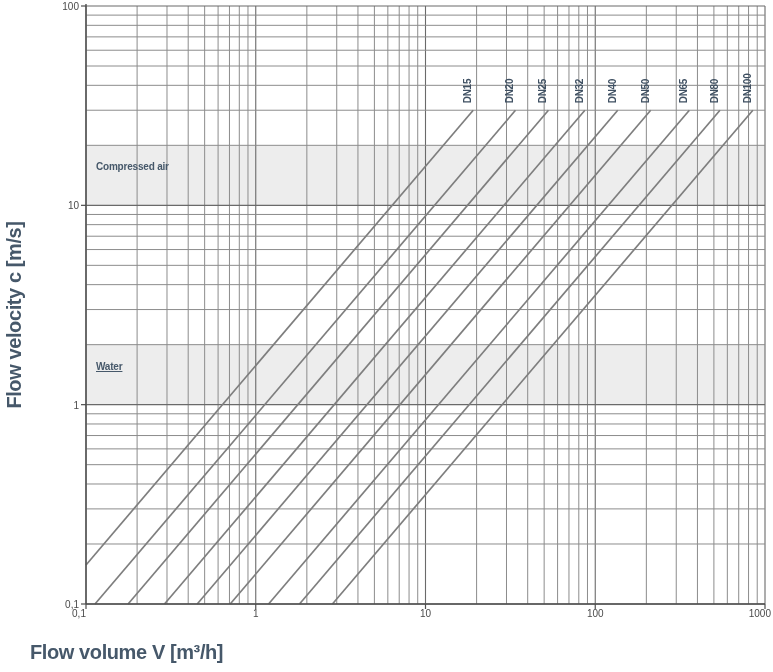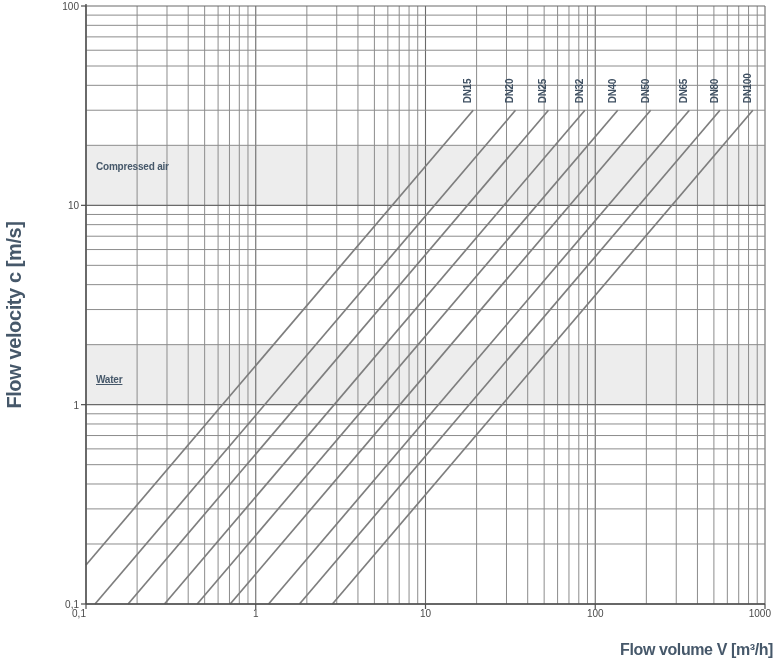--- a/index.html
+++ b/index.html
@@ -14,29 +14,29 @@
   .dn-label{
     font-family:"Liberation Sans",sans-serif;font-size:10px;font-weight:bold;
     fill:#3f5062;letter-spacing:-0.3px;
   }
   .y-title{
     position:absolute;left:-144px;top:302px;width:320px;height:26px;text-align:center;
     transform:rotate(-90deg);font-size:20px;font-weight:bold;color:#46586a;letter-spacing:-0.4px;
     white-space:nowrap;
   }
   .x-title{
-    position:absolute;left:30px;top:641px;width:743px;text-align:right;
-    font-size:16px;font-weight:bold;color:#46586a;letter-spacing:-0.4px;
+    position:absolute;left:30px;top:641px;width:743px;text-align:left;
+    font-size:20px;font-weight:bold;color:#46586a;letter-spacing:-0.4px;
   }
   .band-label{
     position:absolute;font-size:10px;font-weight:bold;color:#46586a;letter-spacing:-0.2px;
     white-space:nowrap;
   }
   .band-air{left:96px;top:161px;}
-  .band-water{left:96px;top:374px;text-decoration:underline;}
+  .band-water{left:96px;top:361px;text-decoration:underline;}
 </style>
 </head>
 <body>
 
 <div class="stage">
   <svg id="chart" width="773" height="672">
       <rect x="86" y="145.32802086431303" width="679" height="60.00531246902034" fill="#ededed"></rect>
       <rect x="86" y="344.6613541976464" width="679" height="60.00531246902028" fill="#ededed"></rect>
       <line x1="86" y1="6" x2="86" y2="604" stroke="#6a6a6a" stroke-width="1.1"></line>
       <line x1="137.09984176396082" y1="6" x2="137.09984176396082" y2="604" stroke="#8c8c8c" stroke-width="1"></line>

